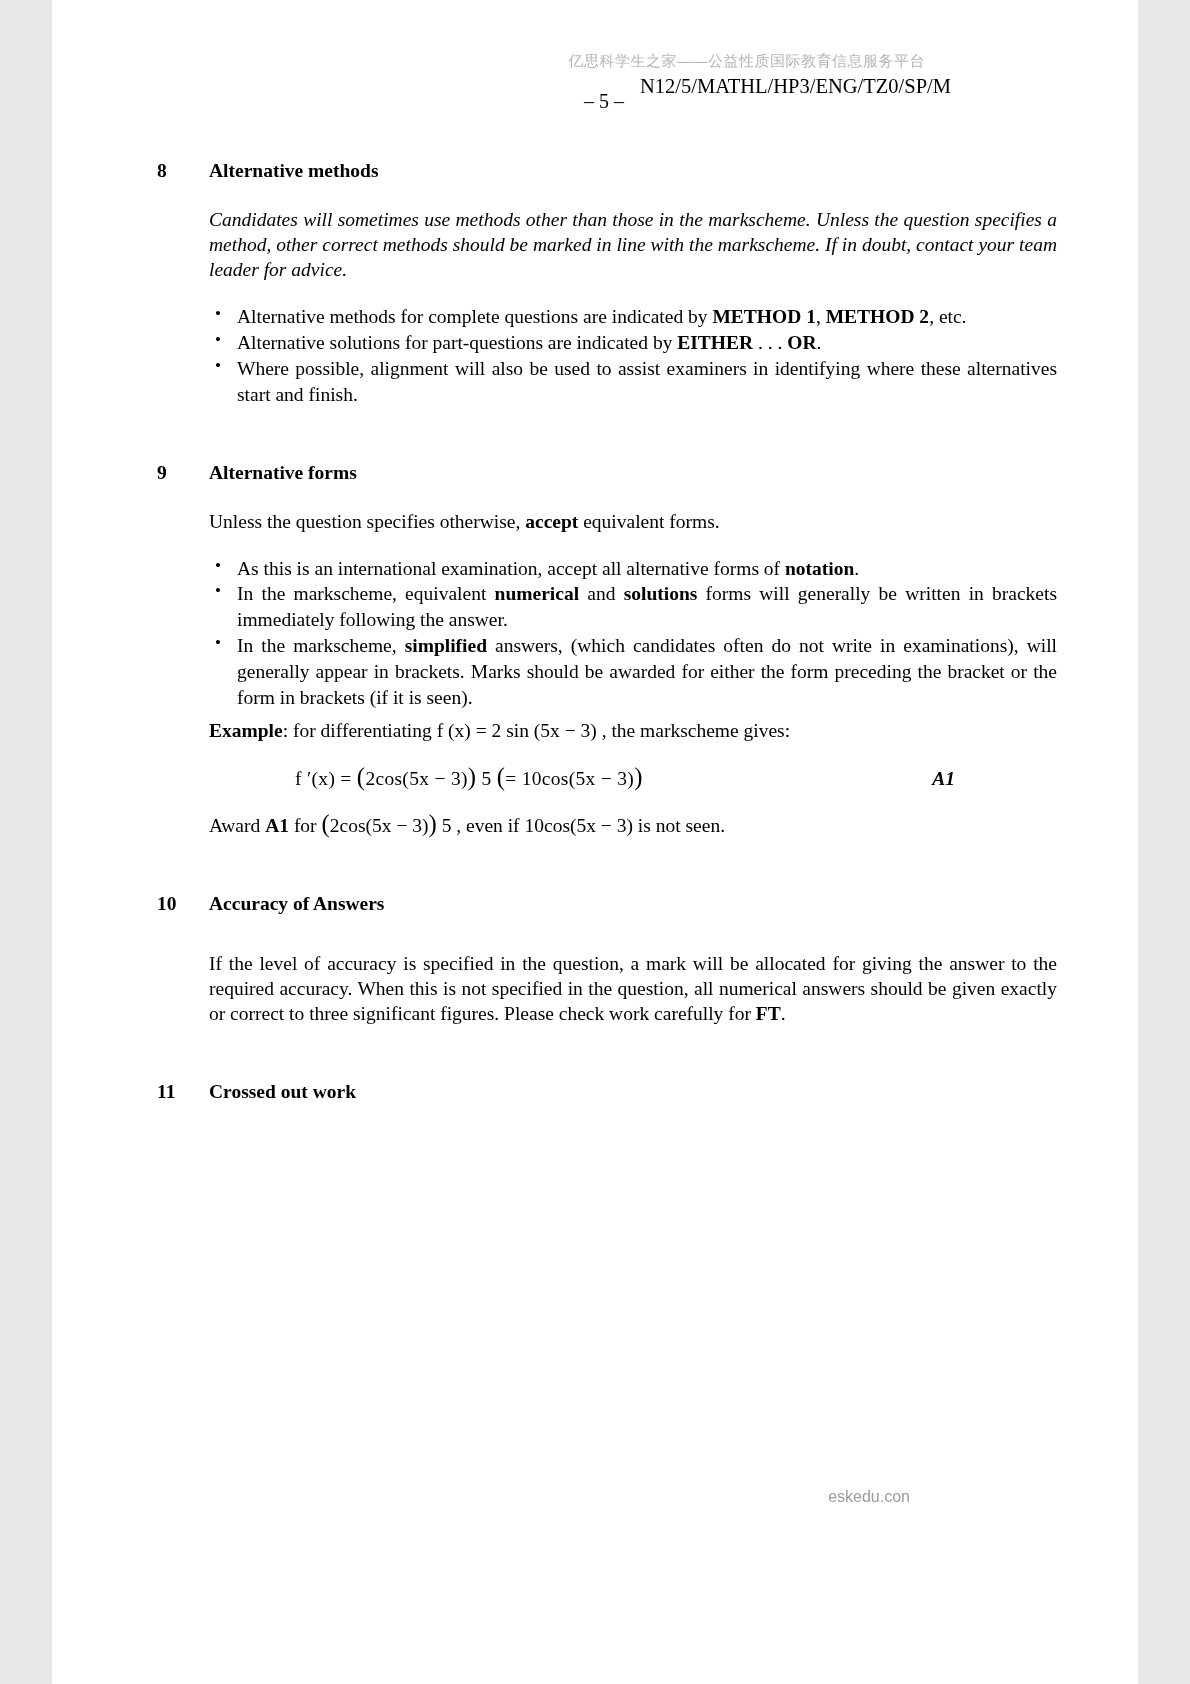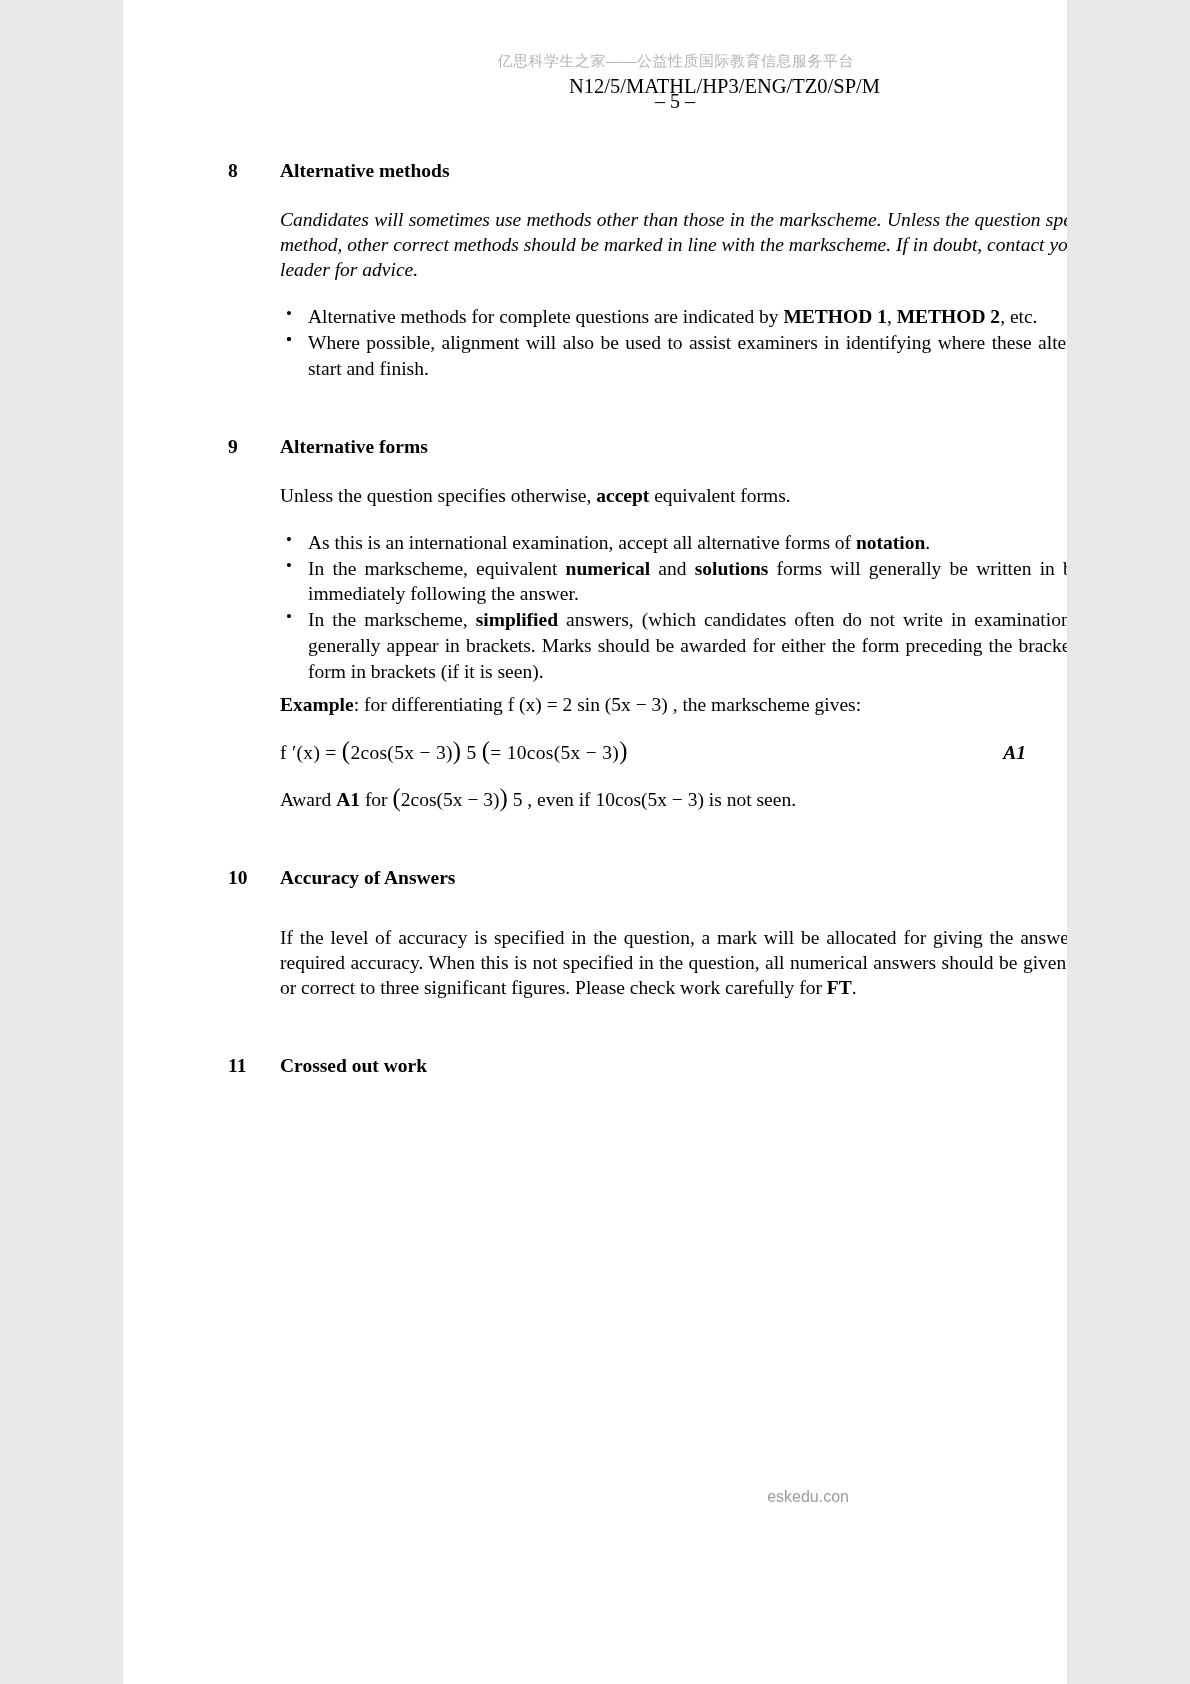--- a/index.html
+++ b/index.html
@@ -1,34 +1,34 @@
 <!DOCTYPE html>
 <html><head>
 <meta charset="utf-8">
 <style>
   * { margin:0; padding:0; box-sizing:border-box; }
   html,body { background:#e8e8e8; }
   .page {
     position:relative;
-    width:944px; height:1684px;
+    width:1086px; height:1684px;
     margin:0 auto;
     background:#ffffff;
     font-family:"Liberation Serif", serif;
     font-size:19.5px;
     color:#000;
     overflow:hidden;
   }
   .wm-top {
     position:absolute; top:52px; right:213px;
     font-family:"Liberation Sans", sans-serif;
     font-size:15px; color:#b5b5b5;
     letter-spacing:0.5px;
   }
   .wm-bottom {
-    position:absolute; top:1488px; right:218px;
+    position:absolute; top:1488px; right:228px;
     font-family:"Liberation Sans", sans-serif;
     font-size:16px; color:#9b9b9b;
   }
   .page-num {
     position:absolute; top:90px; left:532px;
     font-size:20px;
   }
   .doc-code {
     position:absolute; top:75px; right:187px;
     font-size:20.5px;
@@ -47,21 +47,21 @@
   .bullet-item {
     position:relative; padding-left:28px;
     text-align:justify; line-height:1.33;
   }
   .bullet-dot {
     position:absolute; left:6px; top:-1px;
     font-size:17px;
   }
   .example-block { margin-top:8px; }
   .formula-row { display:flex; align-items:baseline; margin:20px 0 22px 0; }
-  .formula { letter-spacing:0.3px; }
+  .formula { margin-left:86px; letter-spacing:0.3px; }
   .mark { margin-left:auto; margin-right:102px; font-weight:bold; font-style:italic; }
   .b { font-weight:bold; }
   .i { }
   .bigp { font-size:127%; font-weight:normal; line-height:1; }
   .s10-p2 { margin-top:37px; }
 </style>
 </head>
 <body>
 
 <div class="page">
@@ -80,20 +80,21 @@
       </div>
       <div class="sec-body">
         <div class="para ital">Candidates will sometimes use methods other than those in the markscheme.  Unless the question specifies a method, other correct methods should be marked in line with the markscheme.  If in doubt, contact your team leader for advice.</div>
         <div class="bullets">
           <div class="bullet-item">
             <span class="bullet-dot">•</span>
             <span><span>Alternative methods for complete questions are indicated by </span><span class="b">METHOD 1</span><span>, </span><span class="b">METHOD 2</span><span>, </span><span class="i">etc</span><span>.</span></span>
           </div>
           <div class="bullet-item">
             <span class="bullet-dot">•</span>
+            <span><span>Alternative solutions for part-questions are indicated by </span><span class="b">EITHER</span><span> . . . </span><span class="b">OR</span><span>.</span></span>
           </div>
           <div class="bullet-item">
             <span class="bullet-dot">•</span>
             <span><span>Where possible, alignment will also be used to assist examiners in identifying where these alternatives start and finish.</span></span>
           </div>
         </div>
       </div>
     </div>
 
     <div class="section">

